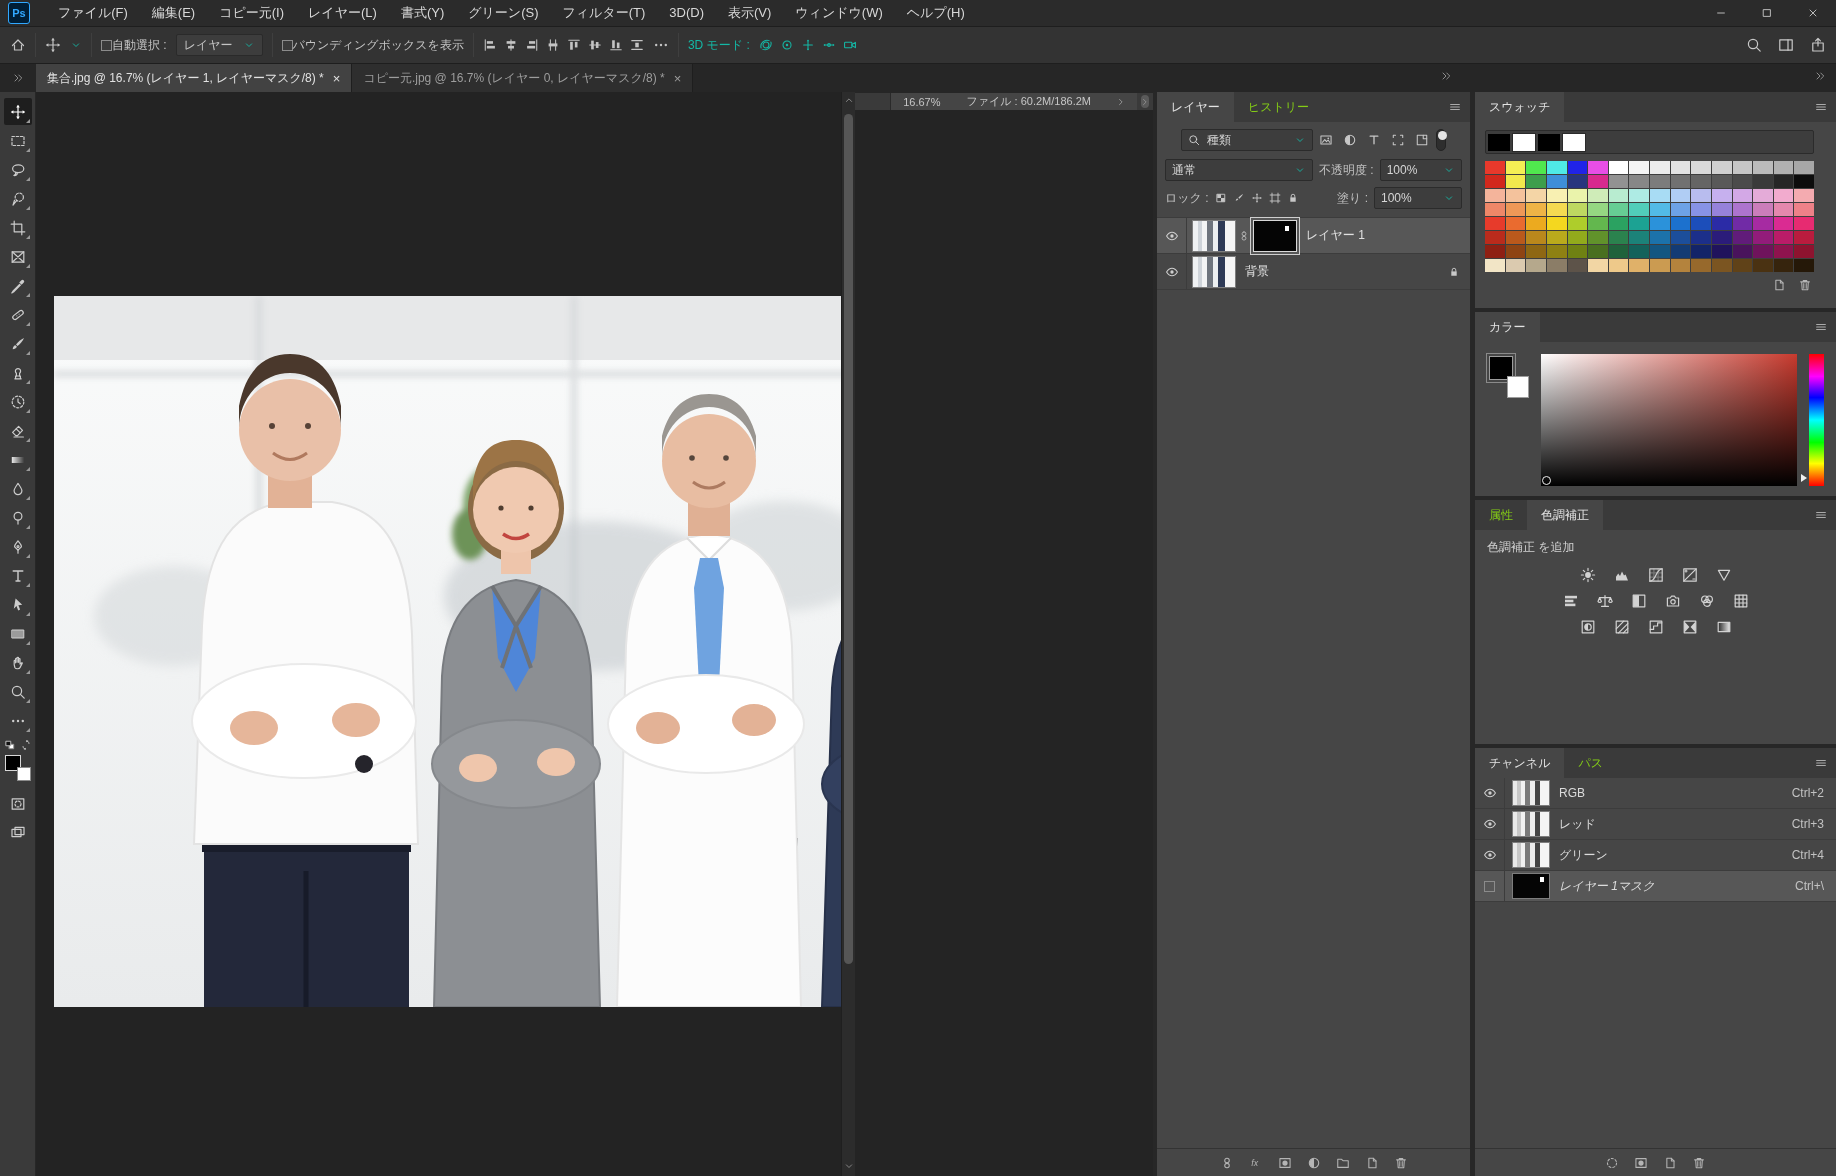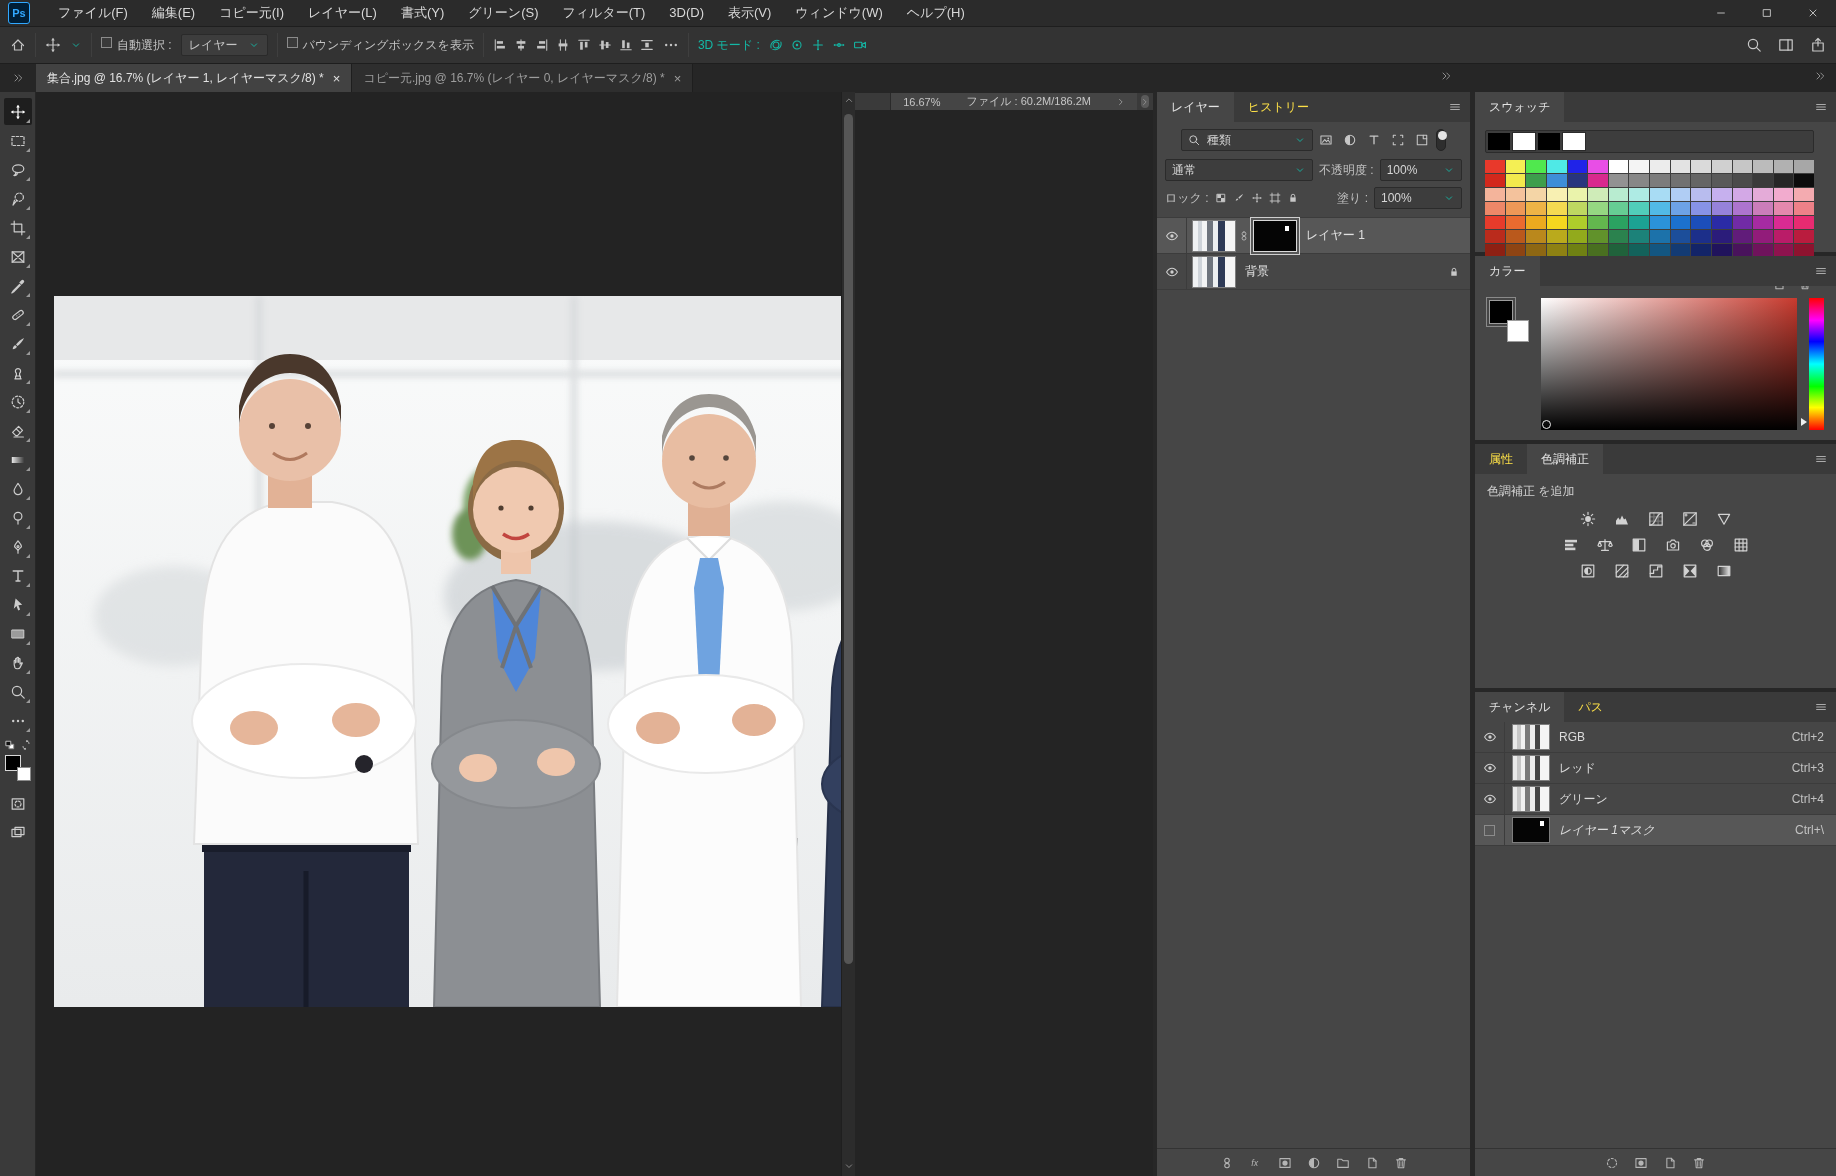--- a/index.html
+++ b/index.html
@@ -20,21 +20,21 @@
     display:flex; align-items:center; justify-content:center; }
   .menu-items { display:flex; margin-left:16px; height:100%; }
   .menu-item { padding:0 12px; line-height:26px; font-size:13px; color:#d8d8d8; cursor:default; }
   .win-controls { margin-left:auto; display:flex; height:100%; }
   .win-btn { width:46px; height:100%; display:flex; align-items:center; justify-content:center; color:#c9c9c9; }
 
   
   .optionsbar { height:38px; background:#333; border-top:1px solid #1e1e1e; border-bottom:1px solid #1e1e1e;
     display:flex; align-items:center; padding:0 10px; gap:9px; color:#c4c4c4; }
   .vdiv { width:1px; height:24px; background:#262626; border-right:1px solid #3f3f3f; }
-  .opt-check { display:flex; gap:5px; }
+  .opt-check { display:flex; align-items:center; }
   .checkbox { width:11px; height:11px; border:1px solid #8b8b8b; background:#3a3a3a; }
   .opt-select { height:22px; background:#3d3d3d; border:1px solid #2a2a2a; border-radius:2px;
     display:flex; align-items:center; gap:10px; padding:0 7px; }
   .align-group { display:flex; gap:7px; align-items:center; }
   .opt-right { margin-left:auto; display:flex; gap:16px; align-items:center; color:#c9c9c9; }
 
   
   .tabstrip { height:28px; background:#262626; display:flex; align-items:stretch; position:relative; }
   .tb-collapse { width:36px; display:flex; align-items:center; justify-content:center; color:#989898; }
   .doc-tab { display:flex; align-items:center; gap:9px; padding:0 11px; font-size:12px;
@@ -74,21 +74,21 @@
   .sb-zoom { padding:0 12px; }
   .sb-file { padding:0 14px; }
   .sb-exp { padding:0 10px; color:#9a9a9a; }
   .hscroll { flex:1; align-self:stretch; position:relative; background:#3a3a3a; display:flex; align-items:center; }
   .hs-arrow { width:16px; display:flex; justify-content:center; color:#8f8f8f; }
   .hthumb { position:absolute; left:24%; width:52%; top:2px; bottom:2px; background:#5a5a5a; border-radius:4px; }
   .hs-right { position:absolute; right:0; }
 
   
   .panel-tabs { height:30px; background:#3a3a3a; display:flex; align-items:stretch; position:relative; flex:0 0 auto; }
-  .ptab { padding:0 14px; display:flex; align-items:center; color:#fde047; }
+  .ptab { padding:0 14px; display:flex; align-items:center; color:#84cc16; }
   .ptab.active { background:#464646; color:#e3e3e3; }
   .pmenu { position:absolute; right:8px; top:8px; color:#ababab; }
   .field { background:#3d3d3d; border:1px solid #2b2b2b; border-radius:2px; height:22px;
     display:flex; align-items:center; padding:0 6px; gap:7px; color:#d6d6d6; }
   .field .grow { flex:1; }
 
   
   .layers-col { width:317px; flex:0 0 317px; background:#464646; border-left:4px solid #272727;
     display:flex; flex-direction:column; }
   .filter-row { display:flex; align-items:center; gap:2px; padding:7px 24px 5px; }
@@ -114,21 +114,21 @@
   .l-name { margin-left:10px; color:#e0e0e0; flex:1; }
   .l-lock { margin-right:10px; color:#c9c9c9; }
   .link-ic { margin-left:3px; color:#b9b9b9; }
   .panel-bottom { margin-top:auto; height:28px; border-top:1px solid #333;
     display:flex; align-items:center; justify-content:center; gap:15px; color:#b5b5b5; }
 
   
   .right-col { width:366px; flex:0 0 366px; background:#464646; border-left:5px solid #272727;
     display:flex; flex-direction:column; }
   .rpanel { border-bottom:4px solid #272727; display:flex; flex-direction:column; }
-  .sw-panel { height:164px; }
+  .sw-panel { height:220px; }
   .co-panel { height:188px; }
   .adj-panel { height:248px; }
   .ch-panel { flex:1; border-bottom:none; }
 
   .sw-strip { margin:8px 22px 0 10px; border:1px solid #2b2b2b; background:#3d3d3d; border-radius:2px;
     height:24px; display:flex; align-items:center; padding:2px; gap:3px; }
   .sw-chip { width:22px; height:17px; }
   .sw-grid { margin:7px 22px 0 10px; display:grid; grid-template-columns:repeat(16,1fr); gap:1px; background:#3e3e3e; }
   .sw { height:13px; }
   .sw-actions { display:flex; justify-content:flex-end; gap:12px; padding:6px 24px 0 0; color:#b5b5b5; }

